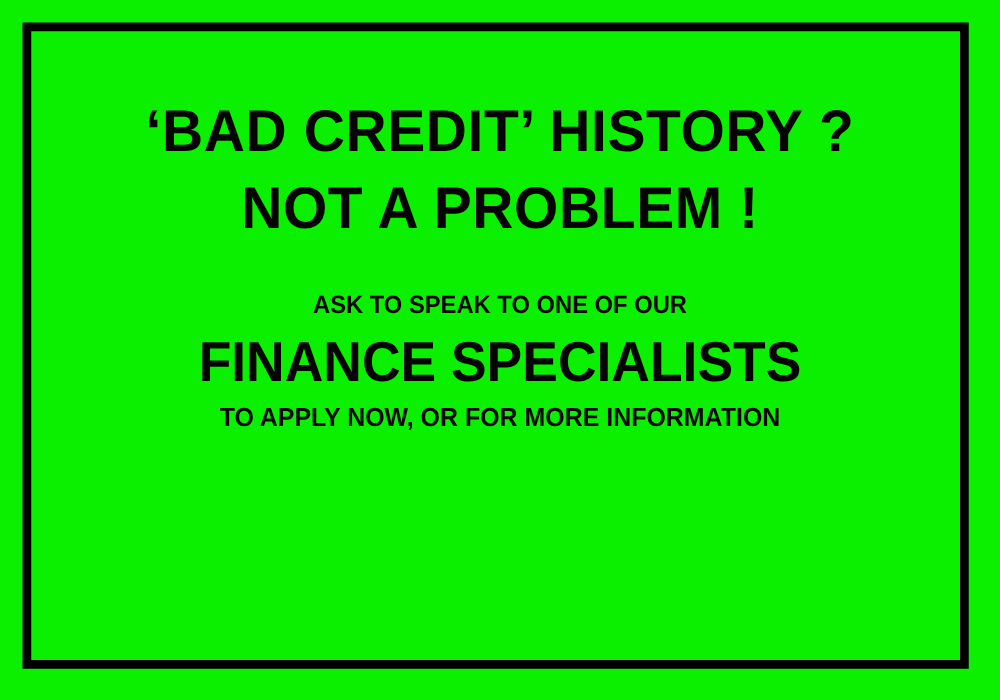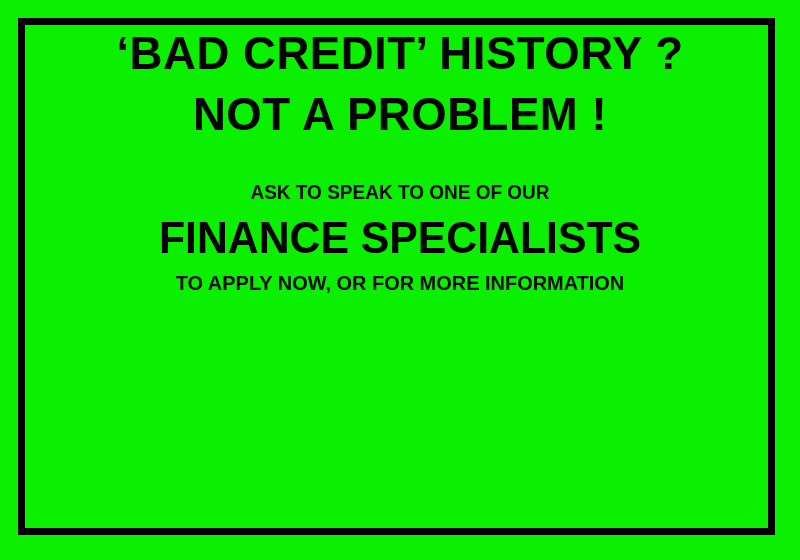--- a/index.html
+++ b/index.html
@@ -42,20 +42,21 @@
     right: 25px;
     bottom: 25px;
     display: flex;
     flex-direction: column;
     align-items: center;
     text-align: center;
     color: #000000;
   }
 
   .headline-block {
+    margin-top: 52px;
     width: 100%;
   }
 
   .headline {
     display: block;
     font-size: 47px;
     font-weight: bold;
     line-height: 1.18;
     letter-spacing: 0.5px;
     color: #050505;

